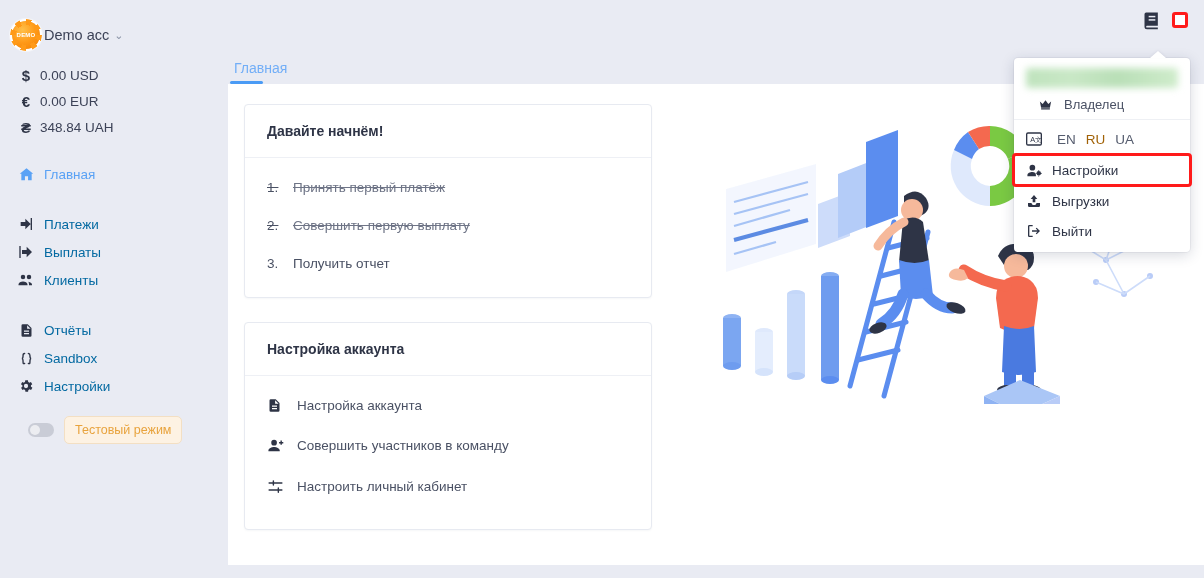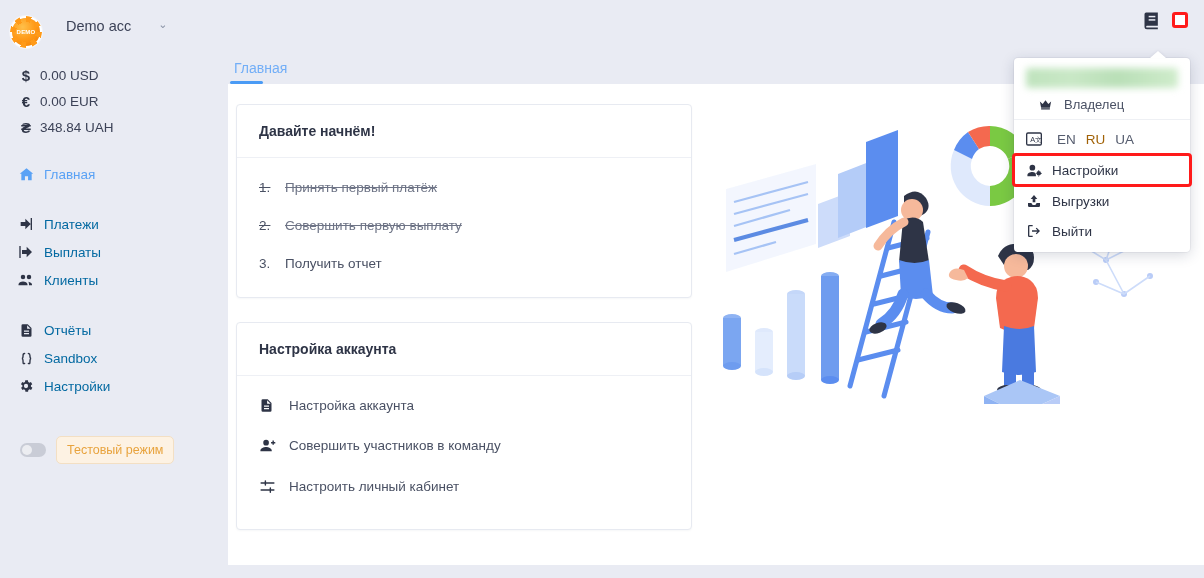--- a/index.html
+++ b/index.html
@@ -13,21 +13,21 @@
 
   
   .sidebar {
     width: 228px; height: 578px;
     background: #e9ebf3;
     flex: 0 0 228px;
     position: relative;
     padding-top: 14px;
   }
   .acct-row {
-    display: flex; align-items: flex-start; gap: 26px;
+    display: flex; align-items: center; gap: 4px;
     padding: 4px 12px 0 12px; height: 38px;
     cursor: pointer;
   }
   .demo-badge {
     width: 28px; height: 28px; flex: 0 0 28px;
     border-radius: 50%;
     background: radial-gradient(circle at 38% 32%, #ffc04a 0%, #ff9a18 48%, #f27d00 100%);
     box-shadow: 0 0 0 2px #ffffff, 0 0 0 3px #f3f4f8;
     position: relative;
     display: flex; align-items: center; justify-content: center;
@@ -69,21 +69,21 @@
     color: #2e3446;
   }
   .nav-item.active { color: #5aa2f5; }
   .nav-item.active .ico { color: #5aa2f5; }
   .nav-item .lbl { padding-left: 4px; }
   .gap-sm { height: 20px; }
   .gap-md { height: 22px; }
 
   .testmode-row {
     display: flex; align-items: center; gap: 10px;
-    padding-left: 20px; margin-top: 36px;
+    padding-left: 28px; margin-top: 16px;
   }
   .toggle {
     width: 26px; height: 14px; border-radius: 7px;
     background: #c9ccd6; position: relative; flex: 0 0 26px;
     cursor: pointer;
   }
   .toggle::after {
     content: ""; position: absolute; top: 2px; left: 2px;
     width: 10px; height: 10px; border-radius: 50%; background: #ecedf1;
   }
@@ -105,21 +105,21 @@
   }
   .tab.active::after {
     content: ""; position: absolute; left: -2px; right: 26px; bottom: 0;
     height: 3px; background: #4a9bf5; border-radius: 2px;
   }
   .panel {
     position: absolute; left: 0; right: 0; top: 84px; bottom: 13px;
     background: #ffffff;
     overflow: hidden;
   }
-  .cards { position: absolute; left: 8px; top: 20px; width: 456px; }
+  .cards { position: absolute; left: 16px; top: 20px; width: 408px; }
   .card {
     background: #fff; border: 1px solid #e7eaf1; border-radius: 4px;
     box-shadow: 0 1px 2px rgba(30,40,70,.04);
     margin-bottom: 24px;
   }
   .card-head {
     padding: 18px 22px; font-size: 14px; font-weight: 700; color: #2e3446;
     border-bottom: 1px solid #eef0f5;
   }
   .card-body { padding: 22px 22px 22px 22px; }

